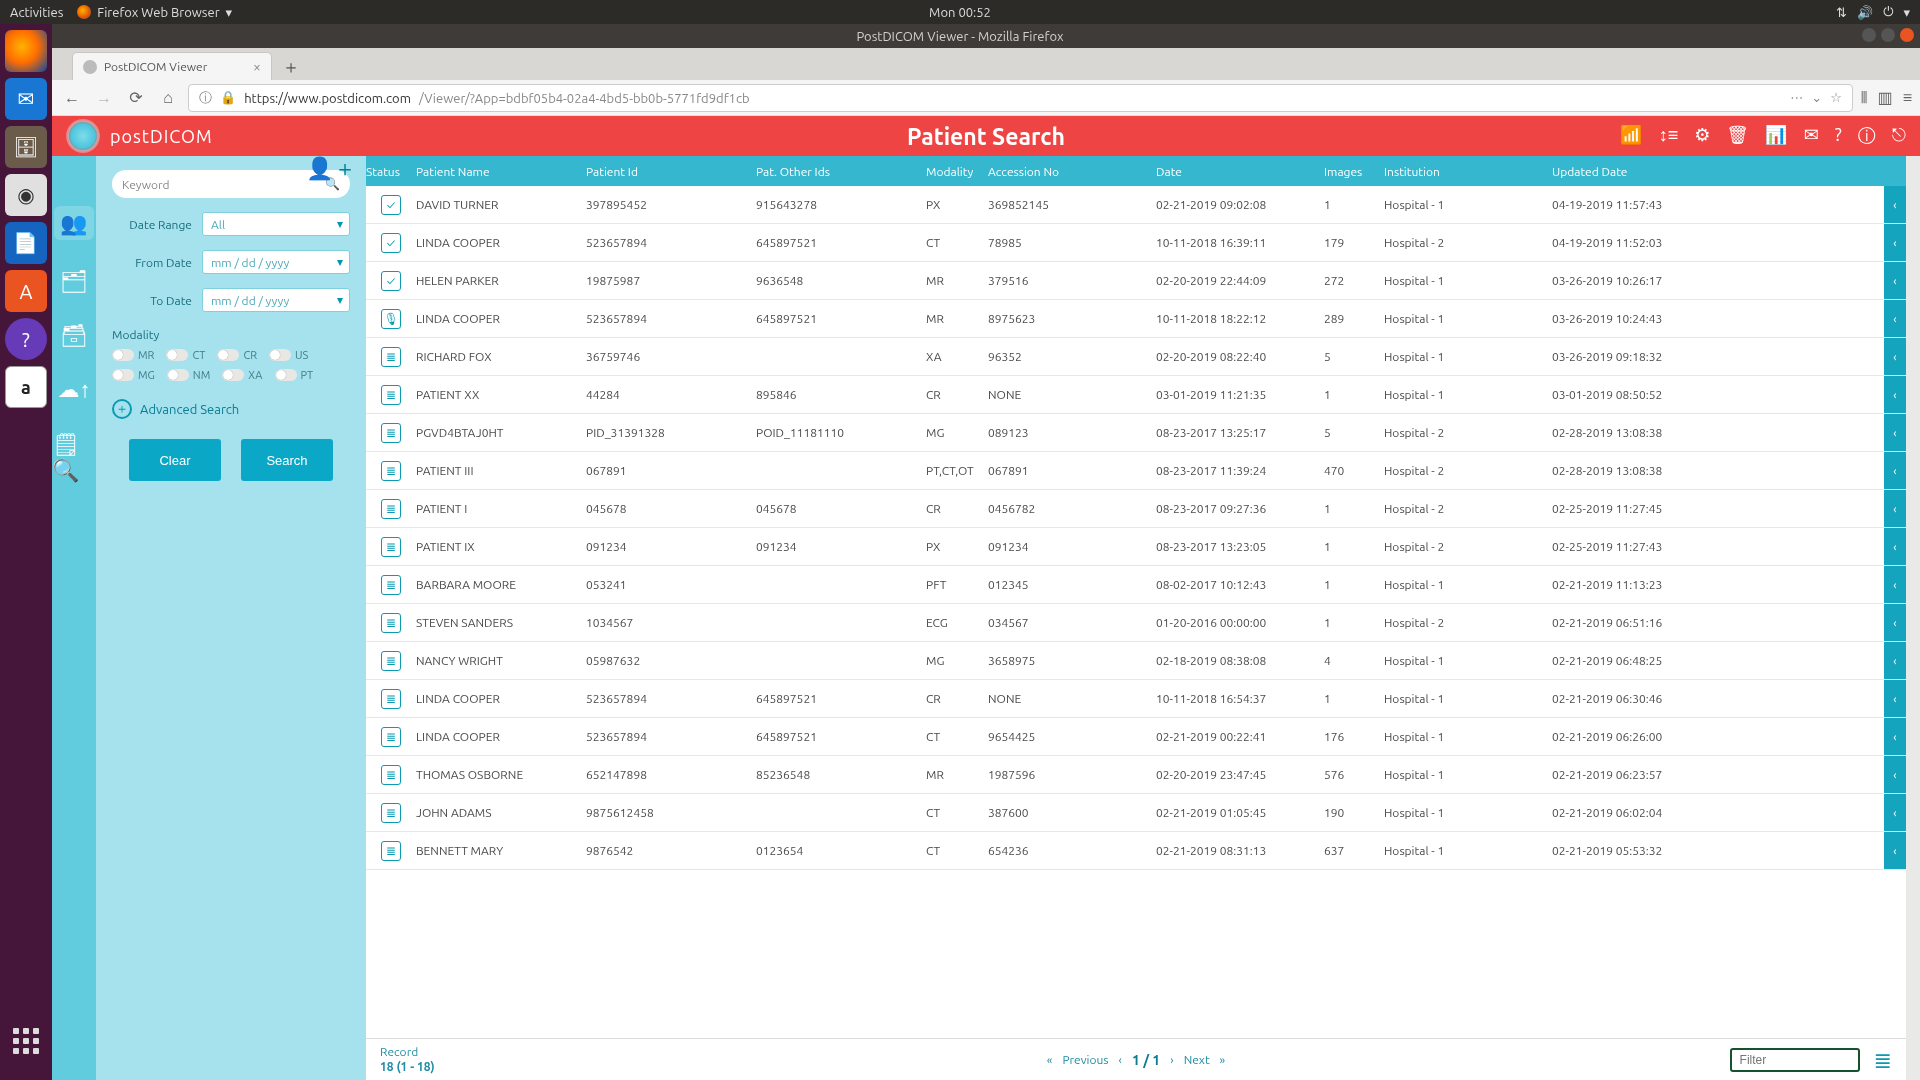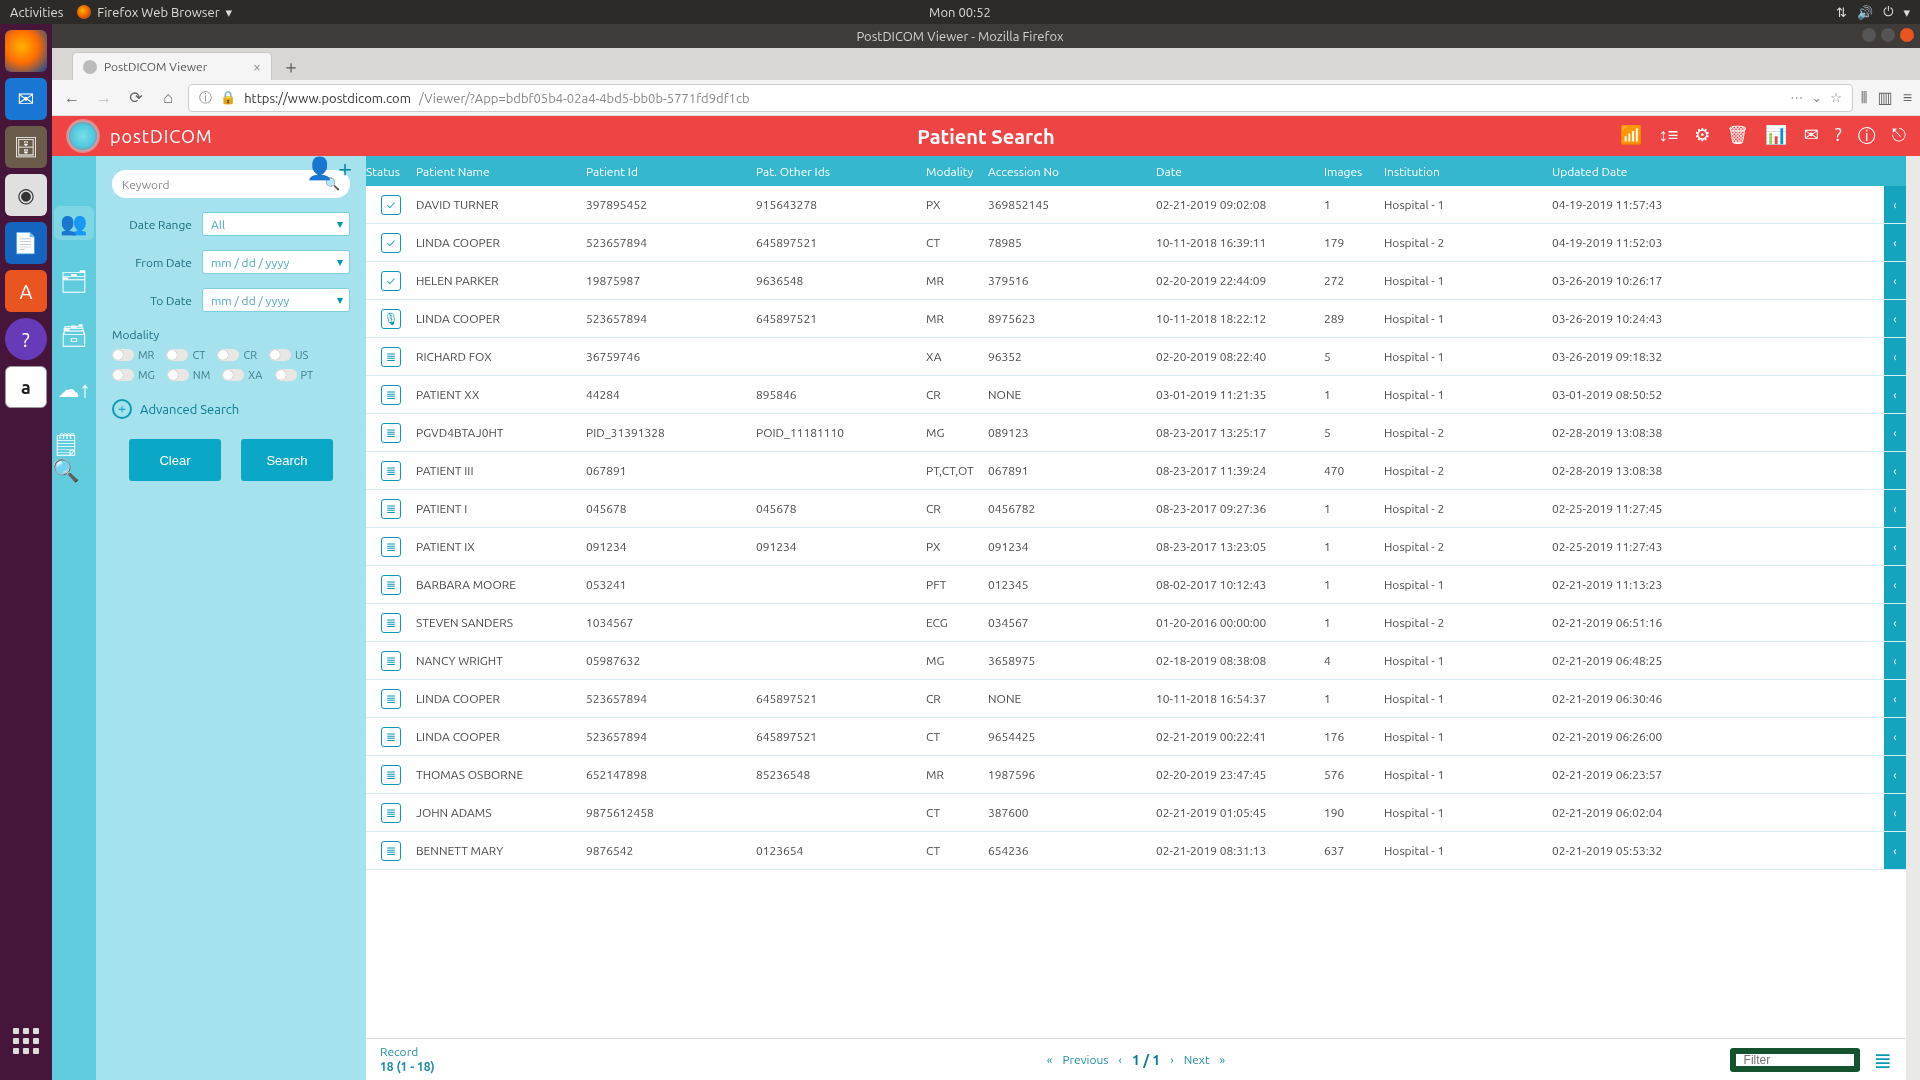--- a/index.html
+++ b/index.html
@@ -93,21 +93,21 @@
 
 .app {
   flex:1; position:relative; background:#fff; overflow:hidden;
 }
 .app-header {
   height:40px; background:#ef4444; color:#fff; display:flex; align-items:center;
 }
 .logo-area { display:flex; align-items:center; gap:10px; padding:0 14px; }
 .logo-globe { width:34px; height:34px; border-radius:50%; background: radial-gradient(circle,#7fdceb 0%, #4bc6dd 50%, transparent 70%); box-shadow: inset 0 0 0 3px rgba(255,255,255,.3); }
 .logo-text { font-size:18px; letter-spacing:1px; }
-.head-center { position:absolute; left:50%; transform:translateX(-50%); font-size:20px; font-weight:600; }
+.head-center { position:absolute; left:50%; transform:translateX(-50%); font-size:23px; font-weight:600; }
 .head-icons { margin-left:auto; display:flex; gap:16px; padding-right:14px; font-size:18px; }
 .head-icons span { cursor:pointer; }
 
 .app-body { position:absolute; top:40px; bottom:0; left:0; right:0; display:flex; }
 
 
 .rail { width:44px; background:#62ccdf; display:flex; flex-direction:column; align-items:center; padding-top:50px; gap:28px; color:#fff; font-size:22px; }
 .rail .ritem.active { background: rgba(255,255,255,.18); border-radius:6px; padding:4px 6px; }
 
 
@@ -165,21 +165,21 @@
 .sicon.doc { border-radius:3px; }
 .caret-cell { width:22px; align-self:stretch; background:#15a4bd; color:#fff; display:flex; align-items:center; justify-content:center; font-size:12px; }
 
 .table-foot {
   height:42px; border-top:1px solid #ddd; display:flex; align-items:center; padding:0 14px; color:#1e8ea4; font-size:12px;
 }
 .table-foot .rec { line-height:1.2; }
 .table-foot .pager { position:absolute; left:50%; transform:translateX(-50%); display:flex; align-items:center; gap:10px; color:#1e8ea4; }
 .table-foot .pager .pg b { color:#0a7d92; font-size:14px; }
 .table-foot .right-foot { margin-left:auto; display:flex; align-items:center; gap:14px; }
-.filter-inp { width:130px; height:24px; border:6px solid #14532d; border-radius:3px; padding:0 8px; font-size:12px; }
+.filter-inp { width:130px; height:24px; border:2px solid #14532d; border-radius:3px; padding:0 8px; font-size:12px; }
 .view-ico { color:#0a9ab2; font-size:22px; }
 
 
 .right-scroll { width:14px; background:#e9e9e7; }
 </style>
 </head>
 <body>
 
 <div class="gnome-bar">
   <div class="left">

